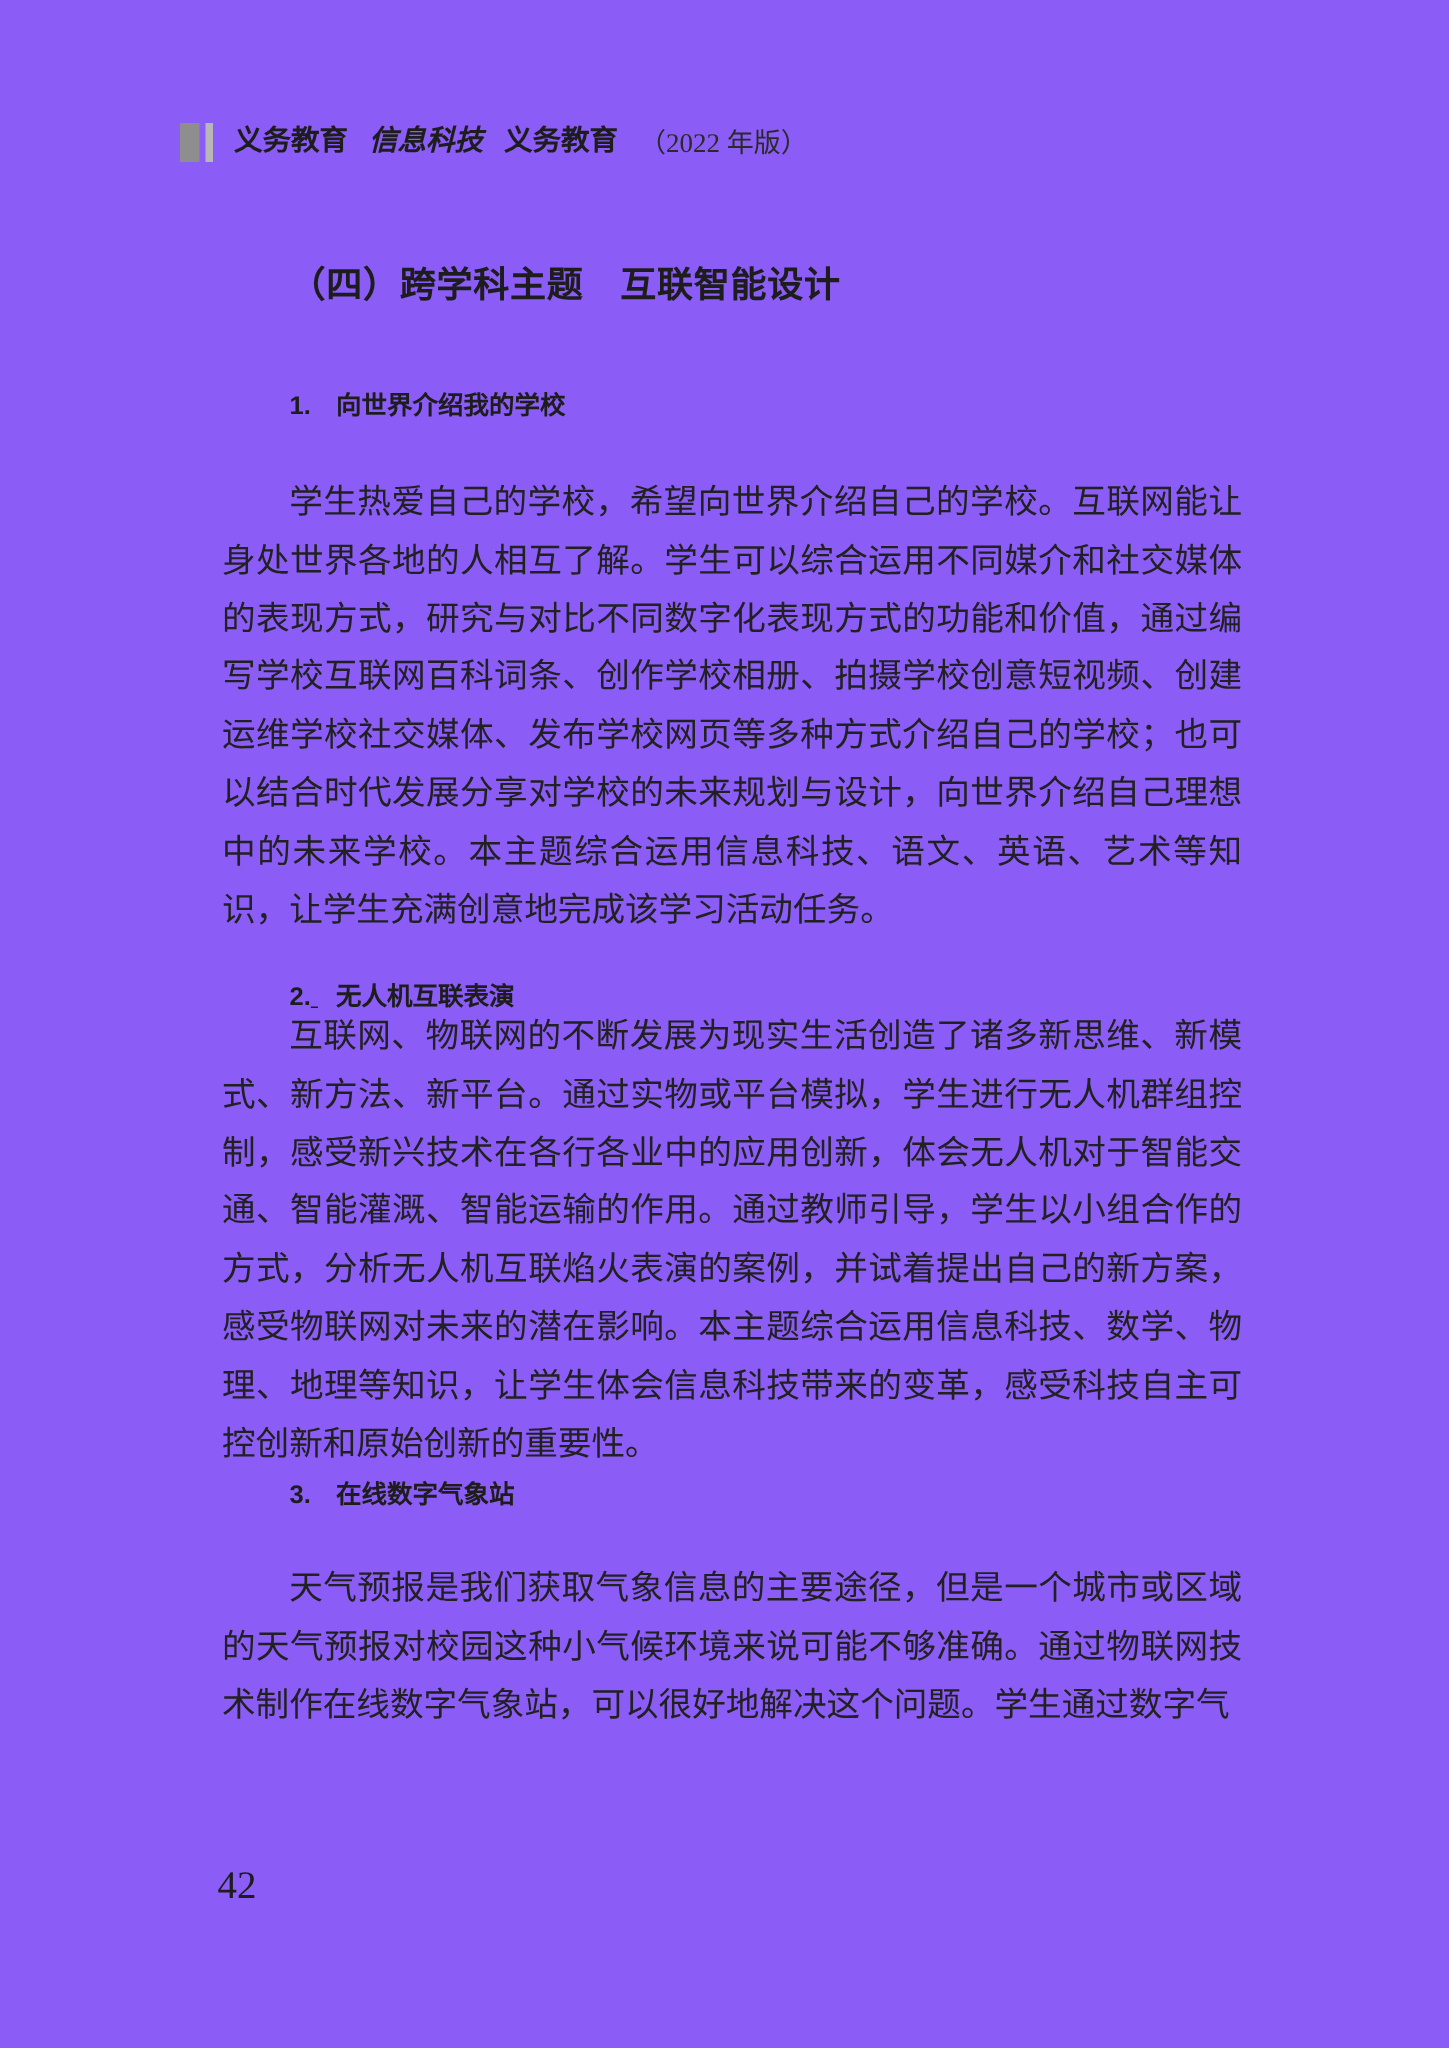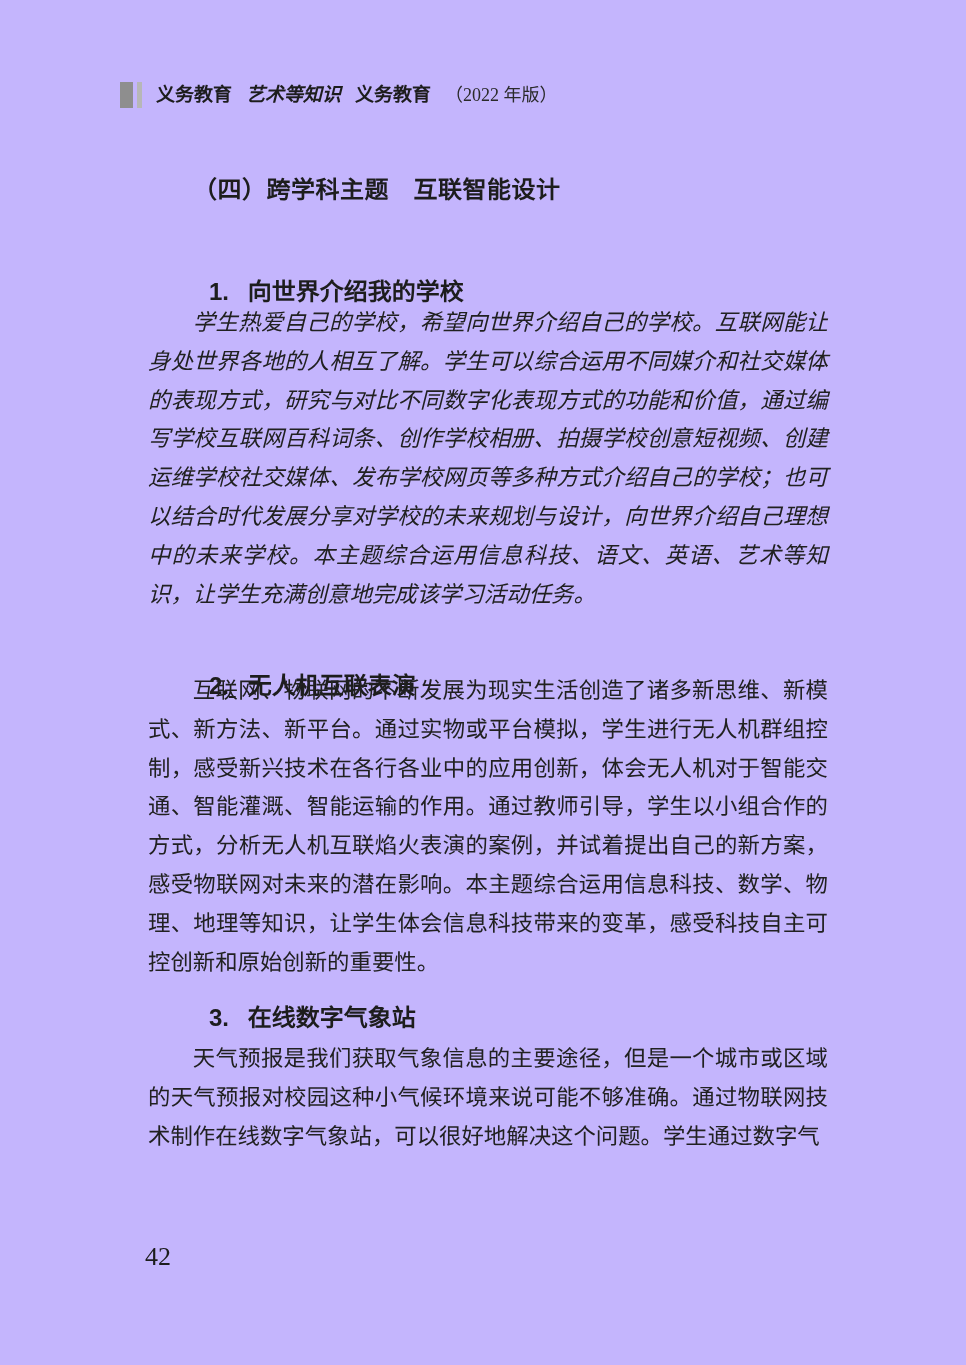--- a/index.html
+++ b/index.html
@@ -4,21 +4,21 @@
 <style>
   html, body {
     margin: 0;
     padding: 0;
     background: #e8e8e8;
   }
   .page {
     position: relative;
     width: 966px;
     height: 1365px;
-    background: #c4b5fd;
+    background: #8b5cf6;
     overflow: hidden;
     color: #1d1d1d;
     font-family: "Liberation Serif", "DejaVu Serif", serif;
   }
 
   
   .doc-header {
     position: absolute;
     top: 80px;
     left: 120px;
@@ -49,22 +49,22 @@
     font-weight: bold;
     letter-spacing: 0.5px;
     font-family: "Liberation Serif", "DejaVu Serif", serif;
     white-space: nowrap;
   }
 
   
   .sec-heading {
     position: absolute;
     left: 193px;
-    margin: 16px;
-    font-size: 24px;
+    margin: 0;
+    font-size: 17px;
     font-weight: bold;
     font-family: "Liberation Sans", "DejaVu Sans", sans-serif;
     white-space: nowrap;
   }
   .sec-heading .sec-num  { display: inline-block; }
   .sec-heading .sec-text { display: inline-block; margin-left: 12px; }
   #sec1-heading { top: 256px; }
   #sec2-heading { top: 650px; text-decoration: underline; }
   #sec3-heading { top: 982px; }
 
@@ -74,21 +74,21 @@
     left: 148px;
     width: 680px;
     margin: 0;
     font-size: 22.4px;
     line-height: 38.8px;
     text-align: justify;
     text-indent: 2em;
     font-kerning: none;
     color: #212121;
   }
-  #para1 { top: 304px; font-style: italic; }
+  #para1 { top: 316px; }
   #para2 { top: 672px; }
   #para3 { top: 1040px; }
 
   
   .page-number {
     position: absolute;
     top: 1242px;
     left: 145px;
     font-size: 26px;
     color: #1d1d1d;
@@ -96,21 +96,21 @@
 </style>
 </head>
 <body>
 
 <div class="page">
 
   <header class="doc-header">
     <span class="bar bar-dark"></span>
     <span class="bar bar-light"></span>
     <span class="h-seg">义务教育</span>
-    <span class="h-seg h-italic">艺术等知识</span>
+    <span class="h-seg h-italic">信息科技</span>
     <span class="h-seg">义务教育</span>
     <span class="h-seg h-edition">（2022 年版）</span>
   </header>
 
   <h1 class="doc-title">（四）跨学科主题　互联智能设计</h1>
 
   <section>
     <h2 class="sec-heading" id="sec1-heading">
       <span class="sec-num">1.</span>
       <span class="sec-text">向世界介绍我的学校</span>

